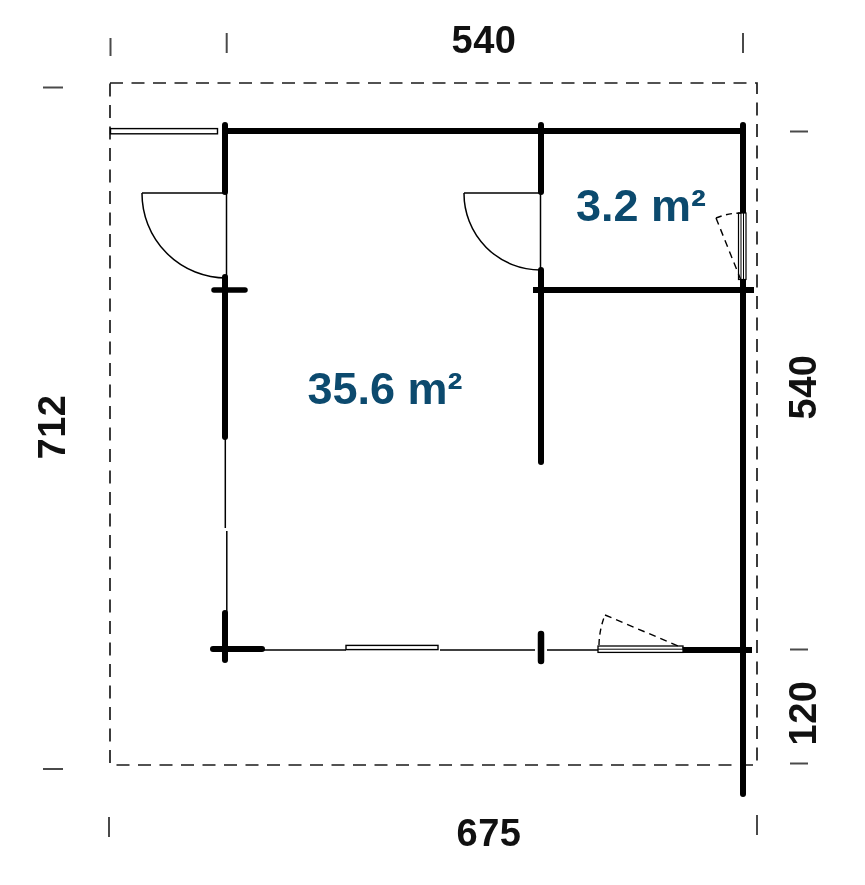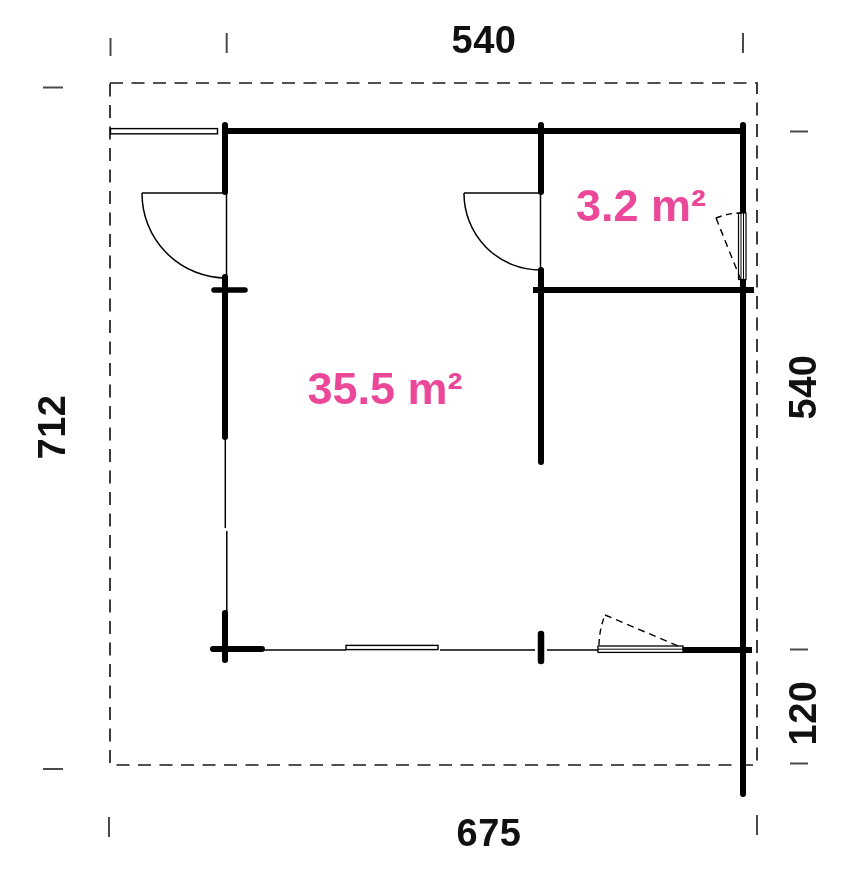--- a/index.html
+++ b/index.html
@@ -30,21 +30,21 @@
     transform: translate(-50%, -50%);
     letter-spacing: 0.5px;
   }
   .dim-label.vertical {
     transform: translate(-50%, -50%) rotate(-90deg);
   }
   .room-label {
     position: absolute;
     font-size: 45px;
     font-weight: 700;
-    color: #ec4899;
+    color: #0c4a6e;
     white-space: nowrap;
     transform: translate(-50%, -50%);
   }
   
 </style>
 </head>
 <body>
 
 <div class="plan-canvas">
 
@@ -128,17 +128,17 @@
   <div class="dim-label" style="left:484px; top:40px;">540</div>
 
   <div class="dim-label vertical" style="left:52px; top:427px;">712</div>
 
   <div class="dim-label vertical" style="left:803px; top:387px;">540</div>
 
   <div class="dim-label vertical" style="left:803px; top:713px;">120</div>
 
   <div class="dim-label" style="left:489px; top:833px;text-align:right;">675</div>
 
-  <div class="room-label" style="left:385px; top:389px;">35.5 m²</div>
+  <div class="room-label" style="left:385px; top:389px;">35.6 m²</div>
 
   <div class="room-label" style="left:641px; top:206px;">3.2 m²</div>
 
 </div>
 
 </body></html>

